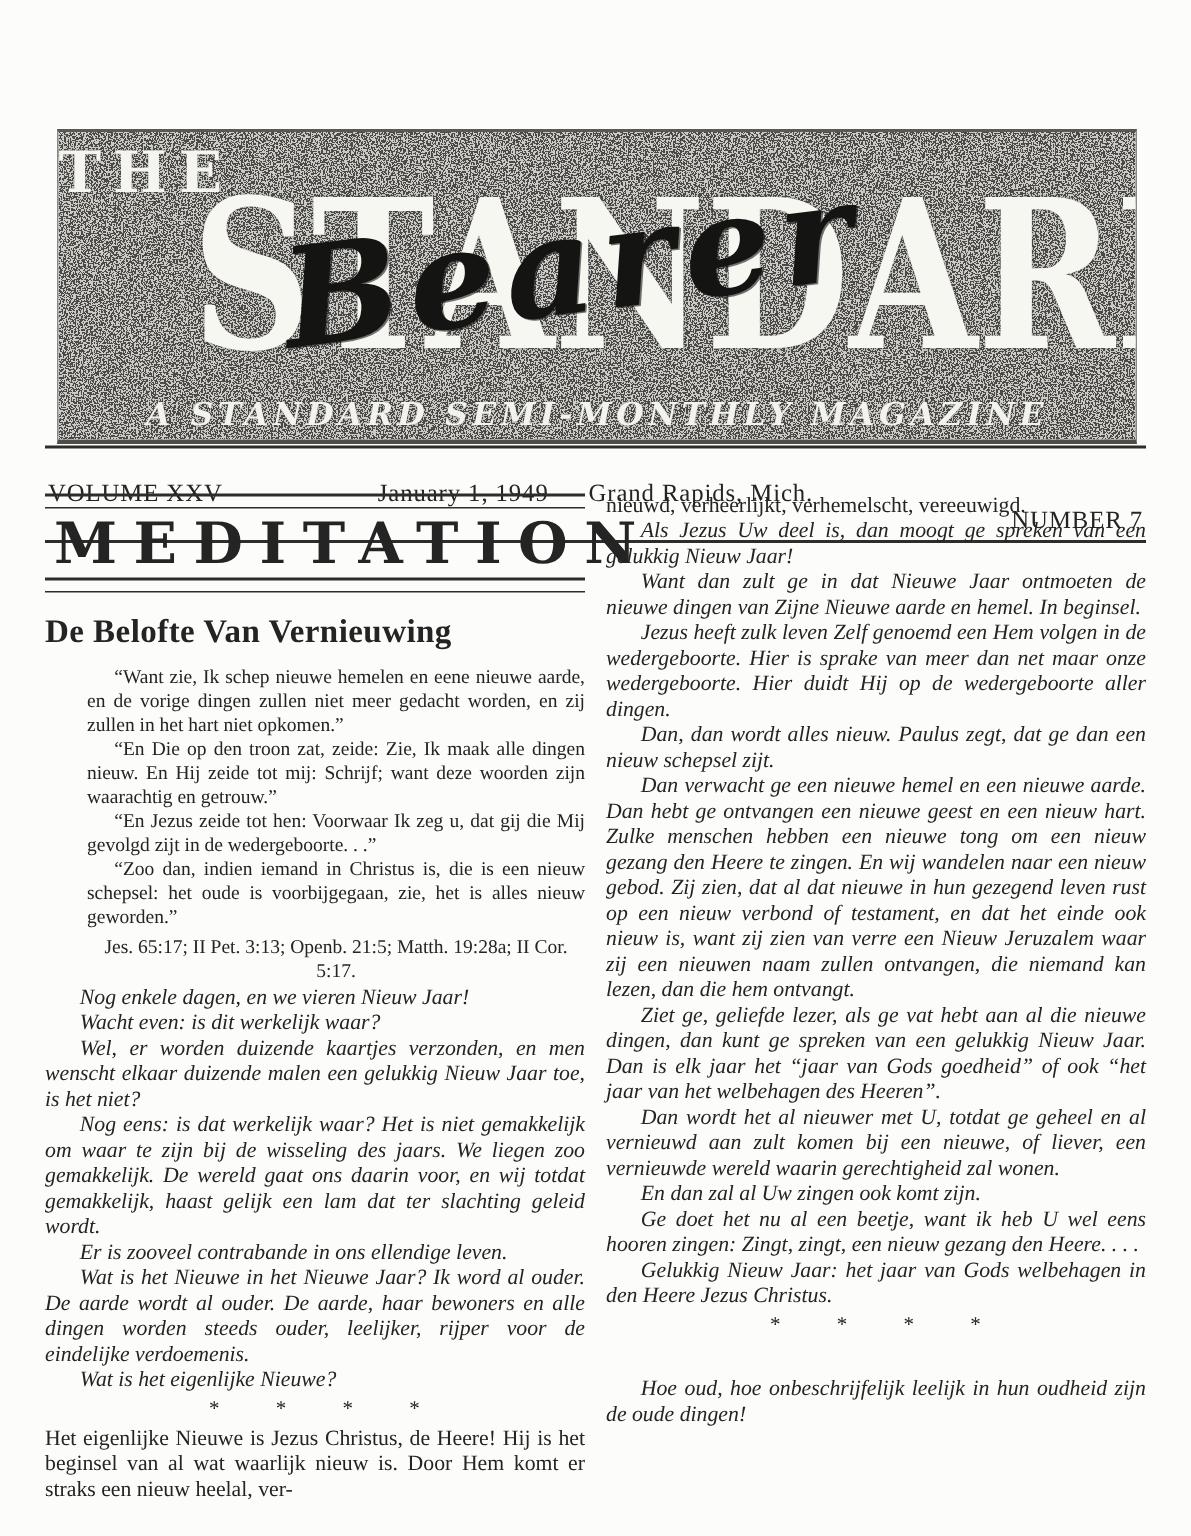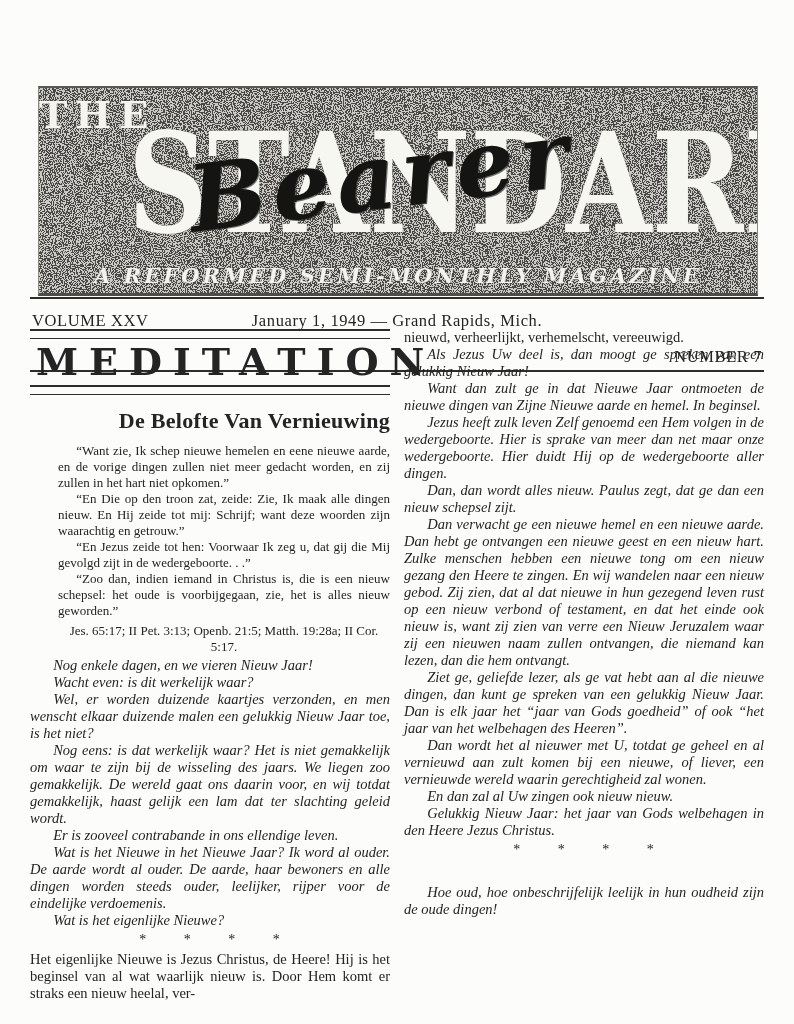--- a/index.html
+++ b/index.html
@@ -51,41 +51,41 @@
     font-style:italic;font-weight:bold;
     font-size:21px;letter-spacing:3px;color:#f3f3ee;
     text-shadow:0 0 2px rgba(60,60,60,.6);
     font-family:"DejaVu Serif",serif;
   }
   
   .issue-line{
     position:absolute;left:30px;right:30px;top:297px;
     border-top:2px solid #2d2d2b;
     border-bottom:2px solid #2d2d2b;
-    display:flex;align-items:flex-start;
-    padding:12px 2px 3px 2px;
+    display:flex;align-items:center;
+    padding:2px 2px 3px 2px;
     font-size:16.5px;letter-spacing:.6px;
   }
   .issue-line .vol{flex:1;text-align:left;}
   .issue-line .date{flex:2;text-align:center;}
   .issue-line .num{flex:1;text-align:right;margin-top:36px;}
   
   .columns{
     position:absolute;left:30px;right:30px;top:329px;
     display:flex;gap:14px;
   }
   .col{flex:1;min-width:0;text-align:justify;}
   .rule3{height:7px;border-top:2px solid #2d2d2b;border-bottom:1px solid #2d2d2b;}
   .heading{
     text-align:center;font-family:"DejaVu Serif",serif;
     font-weight:bold;font-size:38px;line-height:38px;
     letter-spacing:11px;margin:4px 0 4px 6px;
   }
   .article-title{
-    text-align:right;font-weight:bold;
+    text-align:left;font-weight:bold;
     font-size:22px;margin:13px 0 9px 0;letter-spacing:.3px;
   }
   .body-block p,.quote-block p{margin:0;}
   .blk{font-size:14.5px;line-height:17px;}
   .blk-indent{text-indent:1.6em;font-style:italic;}
   .blk-flush{text-indent:0;}
   .blk-quote{
     font-size:13px;line-height:16px;
     margin-left:28px !important;text-indent:1.4em;
   }
@@ -121,21 +121,21 @@
         </filter>
       </defs>
       <rect width="100%" height="100%" fill="#97948e"></rect>
       <rect width="100%" height="100%" filter="url(#grain)" opacity="0.5"></rect>
     </svg>
     <div class="layer banner-the">THE</div>
     <div class="layer banner-standard-wrap">
       <span class="banner-standard">STANDARD</span>
     </div>
     <div class="banner-script">Bearer</div>
-    <div class="layer banner-tagline">A REFORMED SEMI-MONTHLY MAGAZINE</div>
+    <div class="layer banner-tagline">A STANDARD SEMI-MONTHLY MAGAZINE</div>
   </div>
 
   <div class="issue-line">
     <span class="vol">VOLUME XXV</span>
     <span class="date">January 1, 1949 — Grand Rapids, Mich.</span>
     <span class="num">NUMBER 7</span>
   </div>
 
   <div class="columns">
 
@@ -167,21 +167,22 @@
     <div class="col">
       <div class="body-block">
           <p class="blk blk-flush">nieuwd, verheerlijkt, verhemelscht, vereeuwigd.</p>
           <p class="blk blk-indent">Als Jezus Uw deel is, dan moogt ge spreken van een gelukkig Nieuw Jaar!</p>
           <p class="blk blk-indent">Want dan zult ge in dat Nieuwe Jaar ontmoeten de nieuwe dingen van Zijne Nieuwe aarde en hemel.  In beginsel.</p>
           <p class="blk blk-indent">Jezus heeft zulk leven Zelf genoemd een Hem volgen in de wedergeboorte.  Hier is sprake van meer dan net maar onze wedergeboorte.  Hier duidt Hij op de wedergeboorte aller dingen.</p>
           <p class="blk blk-indent">Dan, dan wordt alles nieuw.  Paulus zegt, dat ge dan een nieuw schepsel zijt.</p>
           <p class="blk blk-indent">Dan verwacht ge een nieuwe hemel en een nieuwe aarde.  Dan hebt ge ontvangen een nieuwe geest en een nieuw hart.  Zulke menschen hebben een nieuwe tong om een nieuw gezang den Heere te zingen.  En wij wandelen naar een nieuw gebod.  Zij zien, dat al dat nieuwe in hun gezegend leven rust op een nieuw verbond of testament, en dat het einde ook nieuw is, want zij zien van verre een Nieuw Jeruzalem waar zij een nieuwen naam zullen ontvangen, die niemand kan lezen, dan die hem ontvangt.</p>
           <p class="blk blk-indent">Ziet ge, geliefde lezer, als ge vat hebt aan al die nieuwe dingen, dan kunt ge spreken van een gelukkig Nieuw Jaar.  Dan is elk jaar het “jaar van Gods goedheid” of ook “het jaar van het welbehagen des Heeren”.</p>
           <p class="blk blk-indent">Dan wordt het al nieuwer met U, totdat ge geheel en al vernieuwd aan zult komen bij een nieuwe, of liever, een vernieuwde wereld waarin gerechtigheid zal wonen.</p>
-          <p class="blk blk-indent">En dan zal al Uw zingen ook nieuw nieuw.</p>
+          <p class="blk blk-indent">En dan zal al Uw zingen ook komt zijn.</p>
+          <p class="blk blk-indent">Ge doet het nu al een beetje, want ik heb U wel eens hooren zingen: Zingt, zingt, een nieuw gezang den Heere. . . .</p>
           <p class="blk blk-indent">Gelukkig Nieuw Jaar: het jaar van Gods welbehagen in den Heere Jezus Christus.</p>
           <p class="blk blk-stars">* * * *</p>
           <p class="blk blk-indent" style="margin-top: 26px;">Hoe oud, hoe onbeschrijfelijk leelijk in hun oudheid zijn de oude dingen!</p>
         </div>
     </div>
 
   </div>
 </div>
 
 </body></html>

